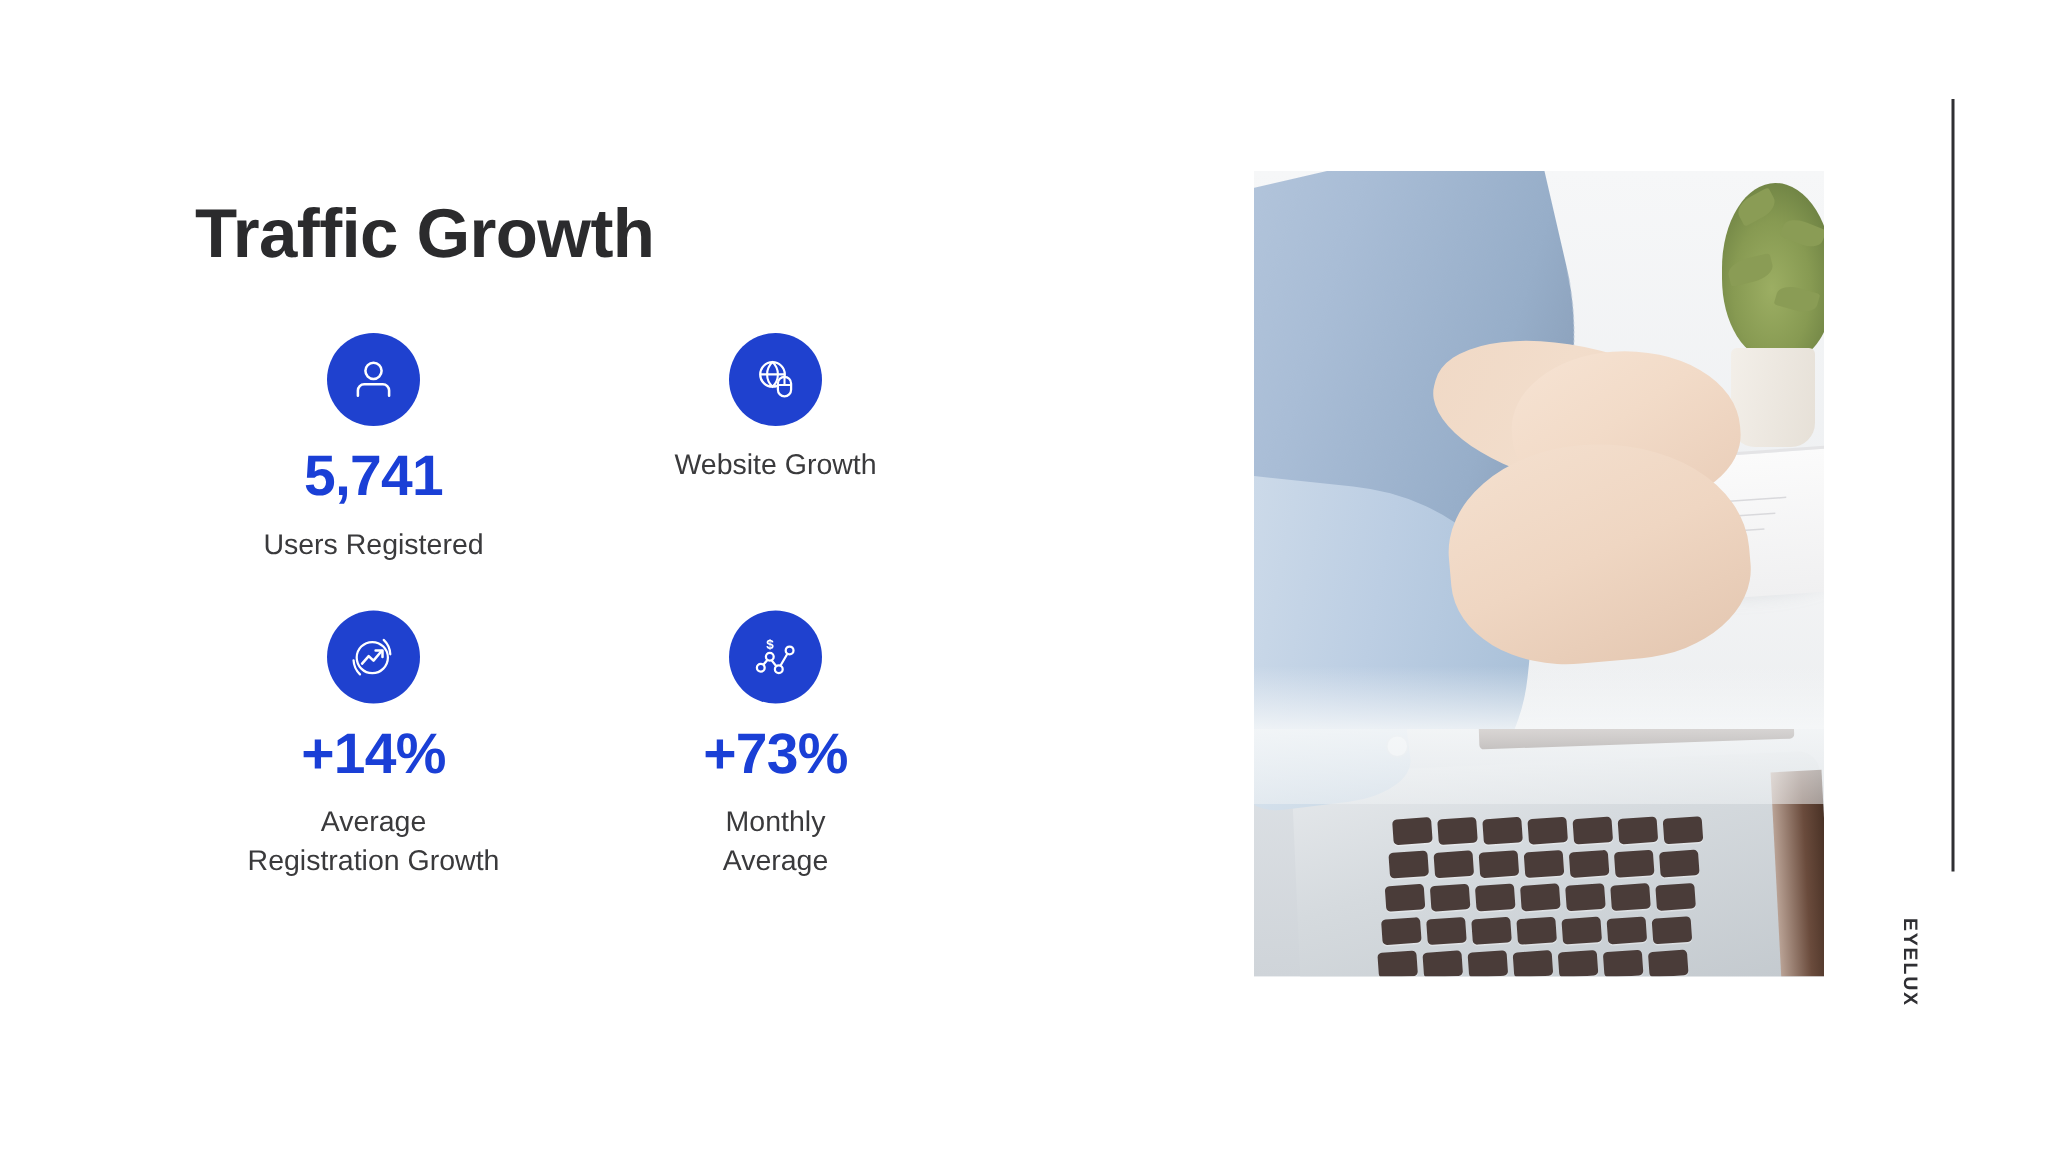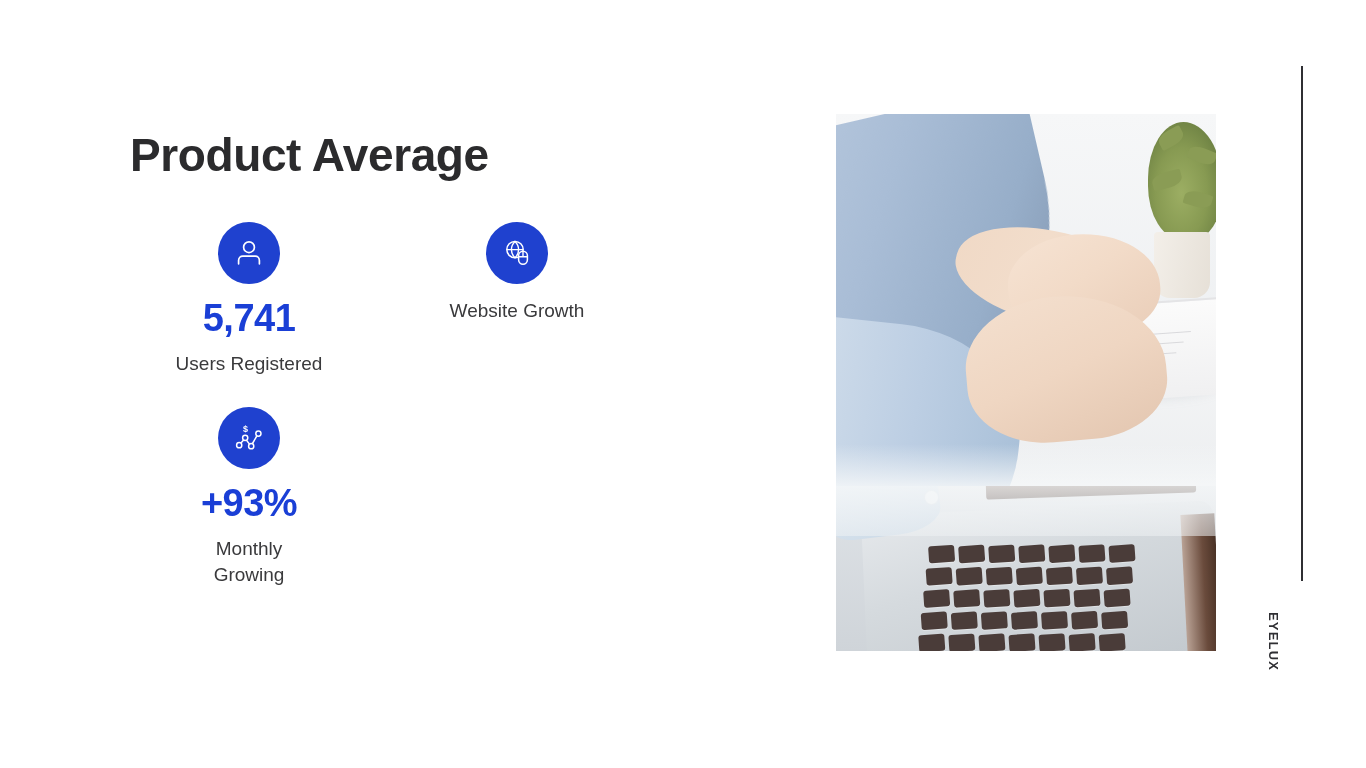--- a/index.html
+++ b/index.html
@@ -292,21 +292,21 @@
     transform: rotate(90deg);
     transform-origin: left top;
     white-space: nowrap;
   }
 </style>
 </head>
 <body>
 
 <div class="slide">
 
-  <h1 class="slide-title">Product Average</h1>
+  <h1 class="slide-title">Traffic Growth</h1>
 
   <div class="stats-grid">
 
     <div class="stat-card">
       <div class="stat-icon-wrap">
         <svg width="34" height="34" viewBox="0 0 34 34" fill="none" aria-hidden="true">
           <circle cx="17" cy="11.2" r="5.4" stroke="#ffffff" stroke-width="1.7"></circle>
           <path d="M6.6 27.8v-3.4a4.2 4.2 0 0 1 4.2-4.2h12.4a4.2 4.2 0 0 1 4.2 4.2v3.4" stroke="#ffffff" stroke-width="1.7" stroke-linecap="round" stroke-linejoin="round"></path>
         </svg>
       </div>
@@ -319,35 +319,49 @@
         <svg width="34" height="34" viewBox="0 0 34 34" fill="none" aria-hidden="true">
           <circle cx="15" cy="13.6" r="8.2" stroke="#ffffff" stroke-width="1.5"></circle>
           <path d="M6.8 13.6h16.4M15 5.4c2.4 2.3 3.6 5.2 3.6 8.2s-1.2 5.9-3.6 8.2c-2.4-2.3-3.6-5.2-3.6-8.2S12.6 7.7 15 5.4Z" stroke="#ffffff" stroke-width="1.4"></path>
           <rect x="18.6" y="15.2" width="8.8" height="13" rx="4.4" fill="#1f41cf" stroke="#ffffff" stroke-width="1.5"></rect>
           <path d="M23 15.4v5.2M18.8 20.7h8.4" stroke="#ffffff" stroke-width="1.4"></path>
         </svg>
       </div>
       <div class="stat-label">Website Growth</div>
     </div>
 
+    <div class="stat-card">
+      <div class="stat-icon-wrap">
+        <svg width="36" height="36" viewBox="0 0 36 36" fill="none" aria-hidden="true">
+          <circle cx="17.2" cy="18.4" r="10.4" stroke="#ffffff" stroke-width="1.5"></circle>
+          <path d="M24.8 6.6a14 14 0 0 1 4.4 9.6" stroke="#ffffff" stroke-width="1.5" stroke-linecap="round"></path>
+          <path d="M9 29.6a14 14 0 0 1-4.3-9.4" stroke="#ffffff" stroke-width="1.5" stroke-linecap="round"></path>
+          <path d="M10.4 22.4l4.4-5 3.2 3 5.4-6.4" stroke="#ffffff" stroke-width="1.7" stroke-linecap="round" stroke-linejoin="round"></path>
+          <path d="M19.4 13.6h4.6v4.4" stroke="#ffffff" stroke-width="1.7" stroke-linecap="round" stroke-linejoin="round"></path>
+        </svg>
+      </div>
+      <div class="stat-value">+14%</div>
+      <div class="stat-label">Average
+Registration Growth</div>
+    </div>
 
     <div class="stat-card">
       <div class="stat-icon-wrap">
         <svg width="34" height="34" viewBox="0 0 34 34" fill="none" aria-hidden="true">
           <path d="M7.6 23.6l5.4-6.2 6 7.6 7-12" stroke="#ffffff" stroke-width="1.5" stroke-linecap="round" stroke-linejoin="round"></path>
           <circle cx="7.2" cy="24.2" r="2.6" fill="#1f41cf" stroke="#ffffff" stroke-width="1.5"></circle>
           <circle cx="13.2" cy="16.8" r="2.6" fill="#1f41cf" stroke="#ffffff" stroke-width="1.5"></circle>
           <circle cx="19.2" cy="25.2" r="2.6" fill="#1f41cf" stroke="#ffffff" stroke-width="1.5"></circle>
           <circle cx="26.4" cy="12.6" r="2.6" fill="#1f41cf" stroke="#ffffff" stroke-width="1.5"></circle>
           <text x="13.4" y="11.4" font-family="Liberation Sans, sans-serif" font-size="9" font-weight="700" fill="#ffffff" text-anchor="middle">$</text>
         </svg>
       </div>
-      <div class="stat-value">+93%</div>
+      <div class="stat-value">+73%</div>
       <div class="stat-label">Monthly
-Growing</div>
+Average</div>
     </div>
 
   </div>
 
   <div class="photo-frame">
 
     <div class="photo-top">
       <div class="wall"></div>
       <div class="desk"></div>
 

